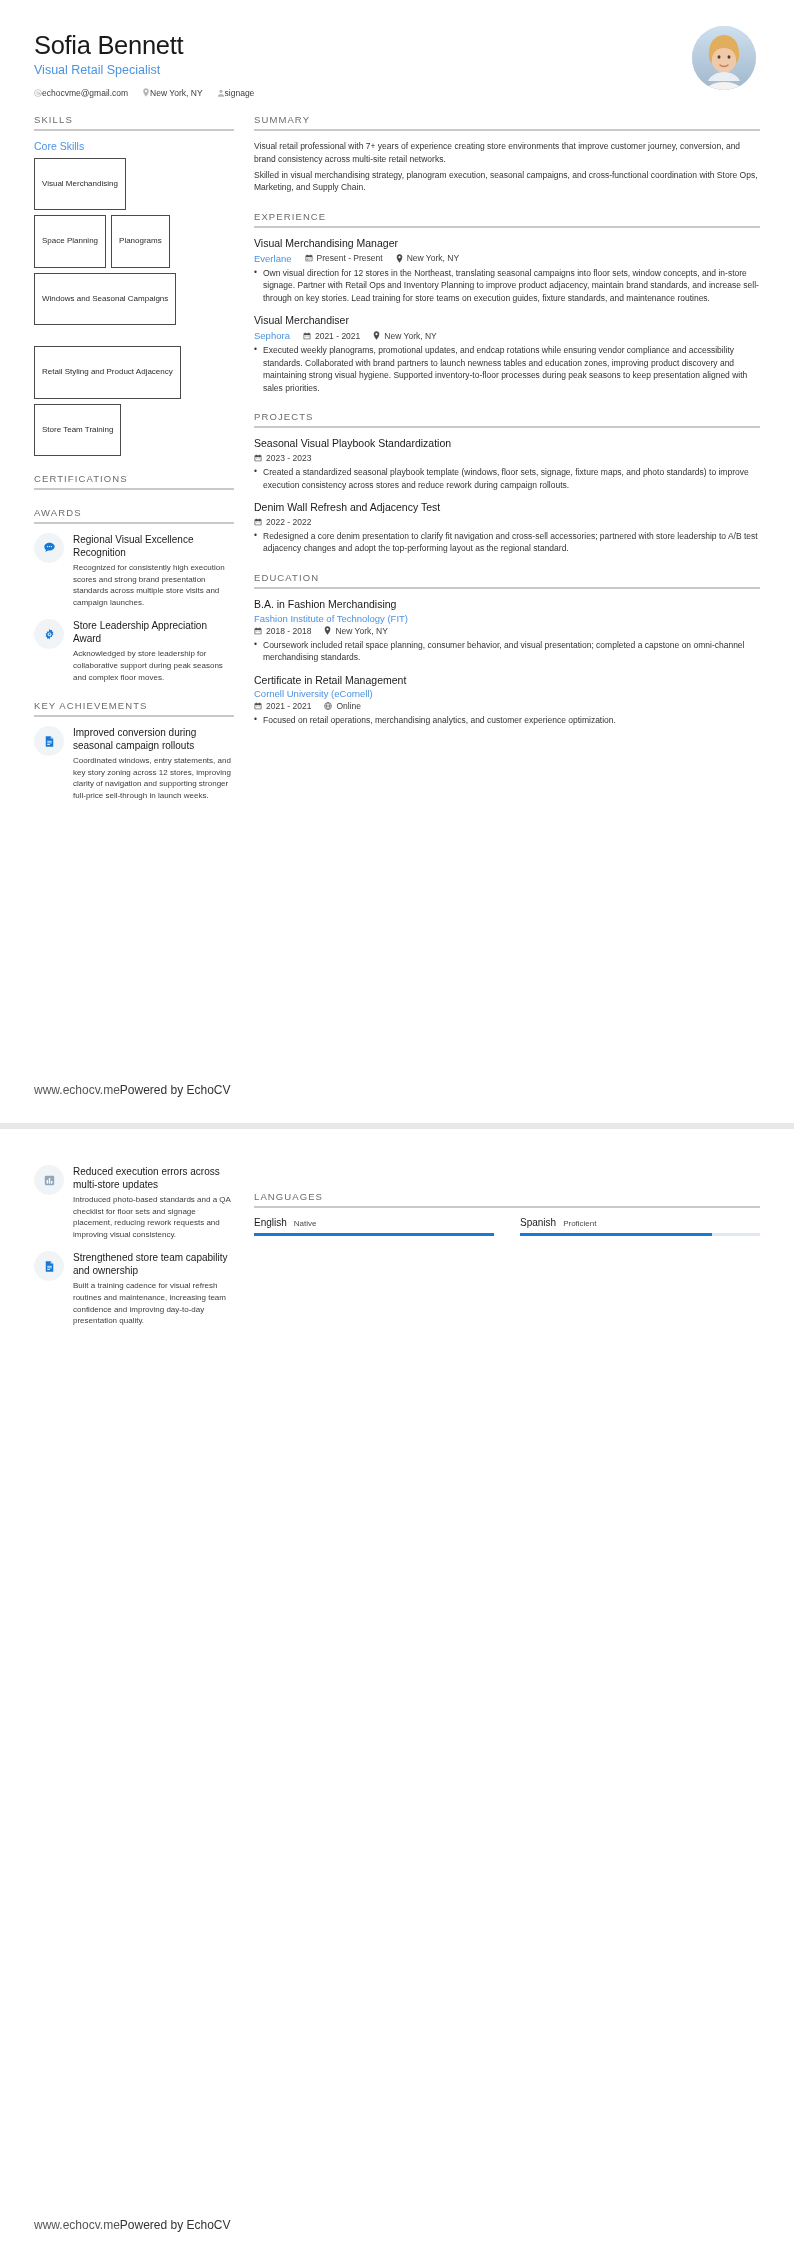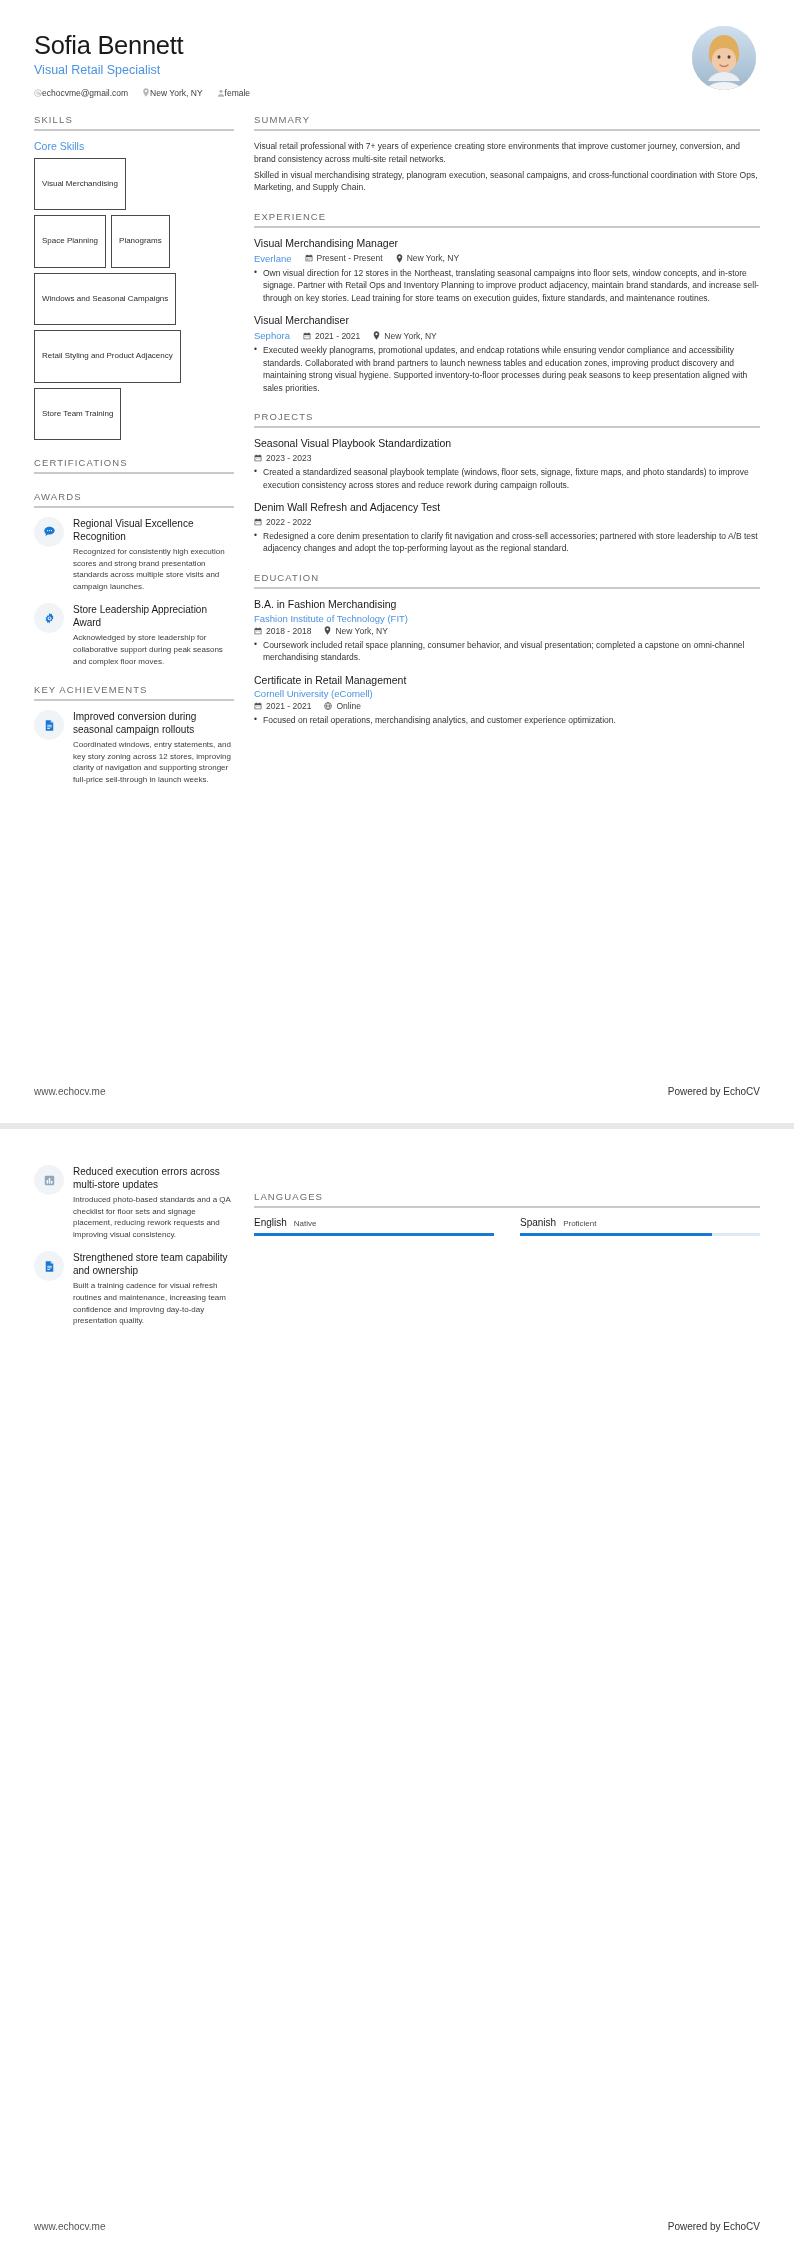--- a/index.html
+++ b/index.html
@@ -191,23 +191,22 @@
     position: relative;
   }
   .lang-fill { height: 100%; background: #1878d6; }
 
   
   .footer {
     position: absolute;
     left: 34px; right: 34px;
     bottom: 26px;
     display: flex;
-    justify-content: space-between;
     align-items: center;
-    font-size: 10px;
+    font-size: 12px;
     color: #555;
   }
   .footer .brand { font-weight: 400; color: #333; }
 
   
   .p2-cols {
     display: flex;
     padding: 36px 34px 0 34px;
     gap: 20px;
     align-items: flex-start;
@@ -237,21 +236,21 @@
           <path d="M6 0.6C3.2 0.6 1 2.8 1 5.6c0 3.6 5 9.8 5 9.8s5-6.2 5-9.8C11 2.8 8.8 0.6 6 0.6z" fill="#b6b6b6"></path>
           <circle cx="6" cy="5.6" r="1.9" fill="#ffffff"></circle>
         </svg>
         <span>New York, NY</span>
       </span>
       <span class="contact-item">
         <svg class="ico" width="8" height="8" viewBox="0 0 14 14">
           <circle cx="7" cy="4" r="2.8" fill="#b6b6b6"></circle>
           <path d="M1.4 13.4c0-3.1 2.5-4.6 5.6-4.6s5.6 1.5 5.6 4.6z" fill="#b6b6b6"></path>
         </svg>
-        <span>female</span>
+        <span>signage</span>
       </span>
     </div>
 
     <div class="avatar">
       <svg class="face" viewBox="0 0 64 64">
         <defs>
           <linearGradient id="bg" x1="0" y1="0" x2="0" y2="1">
             <stop offset="0" stop-color="#cfe0ef"></stop>
               <stop offset="1" stop-color="#9fb7cc"></stop>
           </linearGradient>
@@ -280,21 +279,21 @@
         <div class="skill-tags">
           <span class="tag">Visual Merchandising</span>
         </div>
         <div class="skill-tags" style="margin-top:5px;">
           <span class="tag">Space Planning</span>
           <span class="tag">Planograms</span>
         </div>
         <div class="skill-tags" style="margin-top:5px;">
           <span class="tag">Windows and Seasonal Campaigns</span>
         </div>
-        <div class="skill-tags" style="margin-top:5px;">
+        <div class="skill-tags" style="margin-top:21px;">
           <span class="tag">Retail Styling and Product Adjacency</span>
         </div>
         <div class="skill-tags" style="margin-top:5px;">
           <span class="tag">Store Team Training</span>
         </div>
       </div>
 
       <div class="sec">
         <div class="sec-title">CERTIFICATIONS</div>
 

